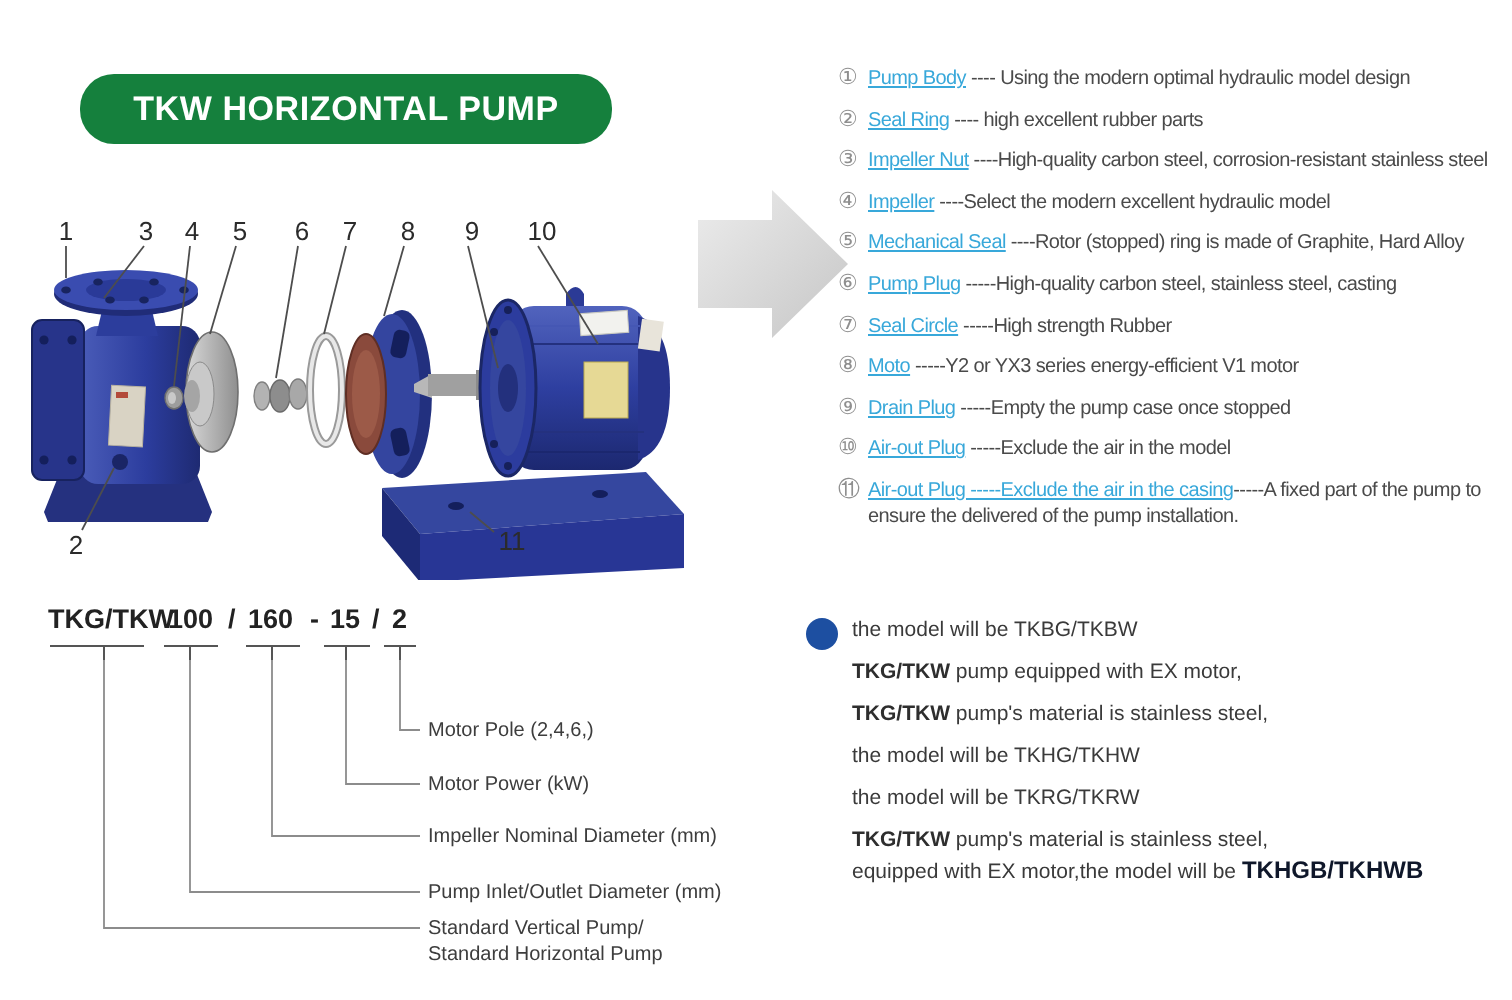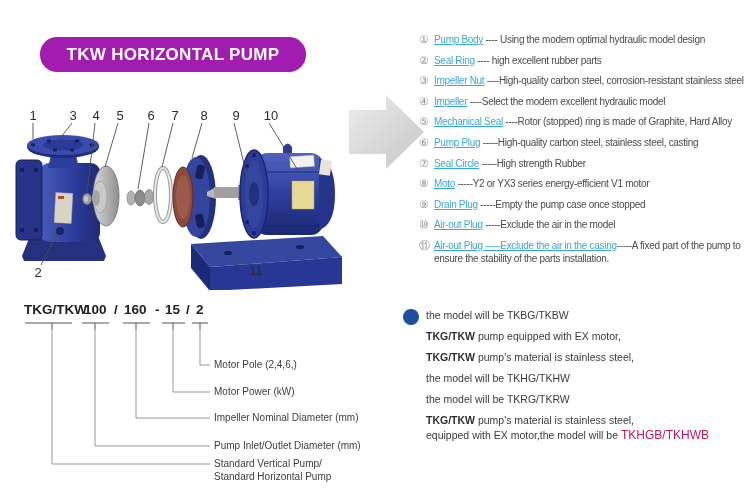--- a/index.html
+++ b/index.html
@@ -5,21 +5,21 @@
   html,body{margin:0;padding:0;}
   body{
     width:756px;height:500px;position:relative;overflow:hidden;
     background:#ffffff;
     font-family:"Liberation Sans", sans-serif;
     -webkit-font-smoothing:antialiased;
   }
   
   .banner{
     position:absolute;left:40px;top:37px;width:266px;height:35px;
-    background:#a21caf;border-radius:17px;
+    background:#15803d;border-radius:17px;
     display:flex;align-items:center;justify-content:center;
   }
   .banner-title{
     color:#ffffff;font-size:17px;font-weight:bold;letter-spacing:.3px;
   }
   
   .diagram-svg{position:absolute;left:0;top:88px;}
   svg text{font-family:"Liberation Sans",sans-serif;}
   .callout{font-size:13px;fill:#2b2b2b;}
   .leader{stroke:#4d4d4d;stroke-width:.9;fill:none;}
@@ -42,21 +42,21 @@
   .code-tick{stroke:#555555;stroke-width:1;fill:none;}
   
   .notes{position:absolute;left:426px;top:309px;width:330px;font-size:10.5px;color:#3a3a3a;}
   .notes-bullet{
     position:absolute;left:-23px;top:0;width:16px;height:16px;border-radius:50%;
     background:#1d4fa1;
   }
   .note p{margin:0 0 8px 0;line-height:13px;}
   .note-intro{font-weight:bold;color:#2e2e2e;}
   .note-model{color:#3a3a3a;}
-  .note-model-big{font-weight:normal;font-size:12px;color:#be185d;}
+  .note-model-big{font-weight:bold;font-size:12px;color:#0f172a;}
   .note.tight p{margin-bottom:2px;}
 </style>
 </head>
 <body>
 
 <div class="banner">
   <span class="banner-title">TKW HORIZONTAL PUMP</span>
 </div>
 
 <svg class="diagram-svg" width="440" height="202" viewBox="0 88 440 202">
@@ -201,21 +201,21 @@
   <div class="pl-item"><span class="pl-num">①</span><span class="pl-name">Pump Body</span><span class="pl-desc"> ---- Using the modern optimal hydraulic model design</span></div>
   <div class="pl-item"><span class="pl-num">②</span><span class="pl-name">Seal Ring</span><span class="pl-desc"> ---- high excellent rubber parts</span></div>
   <div class="pl-item"><span class="pl-num">③</span><span class="pl-name">Impeller Nut</span><span class="pl-desc"> ----High-quality carbon steel, corrosion-resistant stainless steel</span></div>
   <div class="pl-item"><span class="pl-num">④</span><span class="pl-name">Impeller</span><span class="pl-desc"> ----Select the modern excellent hydraulic model</span></div>
   <div class="pl-item"><span class="pl-num">⑤</span><span class="pl-name">Mechanical Seal</span><span class="pl-desc"> ----Rotor (stopped) ring is made of Graphite, Hard Alloy</span></div>
   <div class="pl-item"><span class="pl-num">⑥</span><span class="pl-name">Pump Plug</span><span class="pl-desc"> -----High-quality carbon steel, stainless steel, casting</span></div>
   <div class="pl-item"><span class="pl-num">⑦</span><span class="pl-name">Seal Circle</span><span class="pl-desc"> -----High strength Rubber</span></div>
   <div class="pl-item"><span class="pl-num">⑧</span><span class="pl-name">Moto</span><span class="pl-desc"> -----Y2 or YX3 series energy-efficient V1 motor</span></div>
   <div class="pl-item"><span class="pl-num">⑨</span><span class="pl-name">Drain Plug</span><span class="pl-desc"> -----Empty the pump case once stopped</span></div>
   <div class="pl-item"><span class="pl-num">⑩</span><span class="pl-name">Air-out Plug</span><span class="pl-desc"> -----Exclude the air in the model</span></div>
-  <div class="pl-item"><span class="pl-num">⑪</span><span class="pl-name">Air-out Plug -----Exclude the air in the casing</span><span class="pl-desc">-----A fixed part of the pump to</span><span class="pl-desc pl-desc2">ensure the stability of the parts installation.</span></div>
+  <div class="pl-item"><span class="pl-num">⑪</span><span class="pl-name">Air-out Plug -----Exclude the air in the casing</span><span class="pl-desc">-----A fixed part of the pump to</span><span class="pl-desc pl-desc2">ensure the delivered of the pump installation.</span></div>
 </div>
 
 <svg class="model-svg" width="345" height="195" viewBox="18 298 345 195">
   <g>
     <text class="code-txt" x="24" y="314">TKG/TKW</text>
     <text class="code-txt" x="84" y="314">100</text>
     <text class="code-txt" x="114" y="314">/</text>
     <text class="code-txt" x="124" y="314">160</text>
     <text class="code-txt" x="155" y="314">-</text>
     <text class="code-txt" x="165" y="314">15</text>

